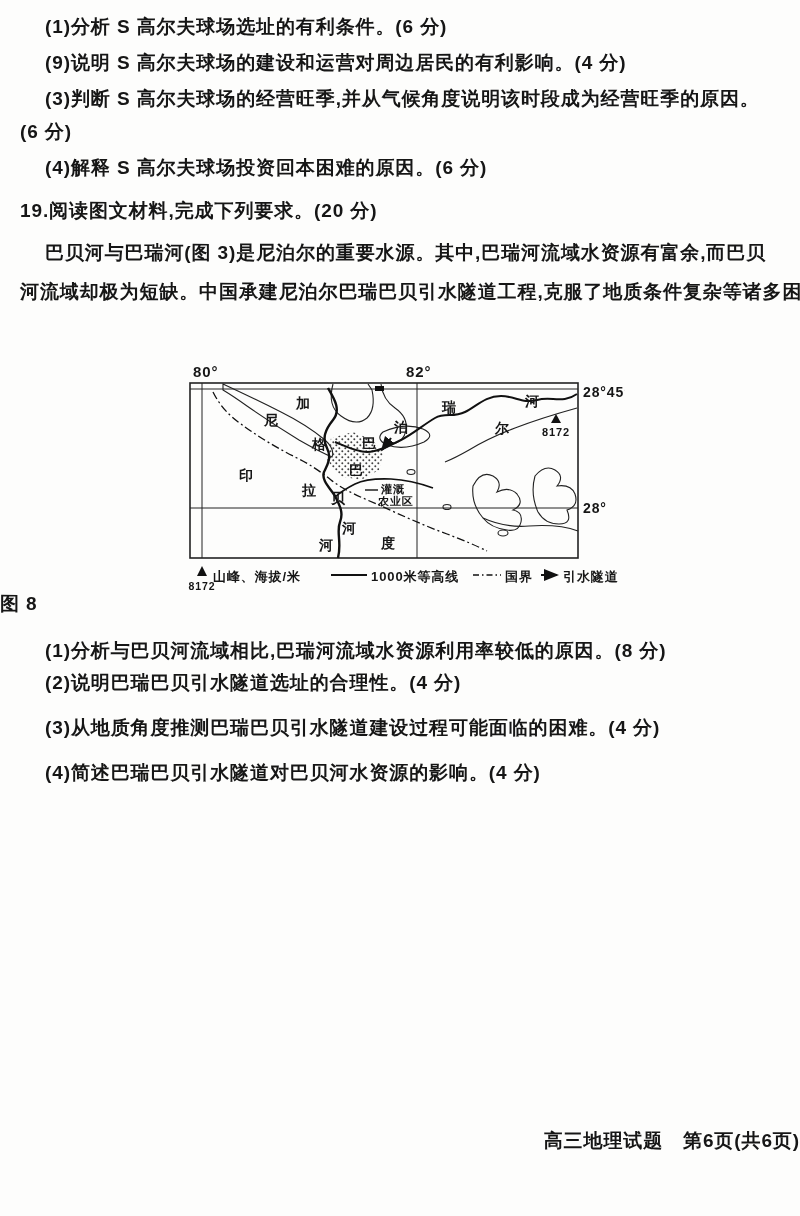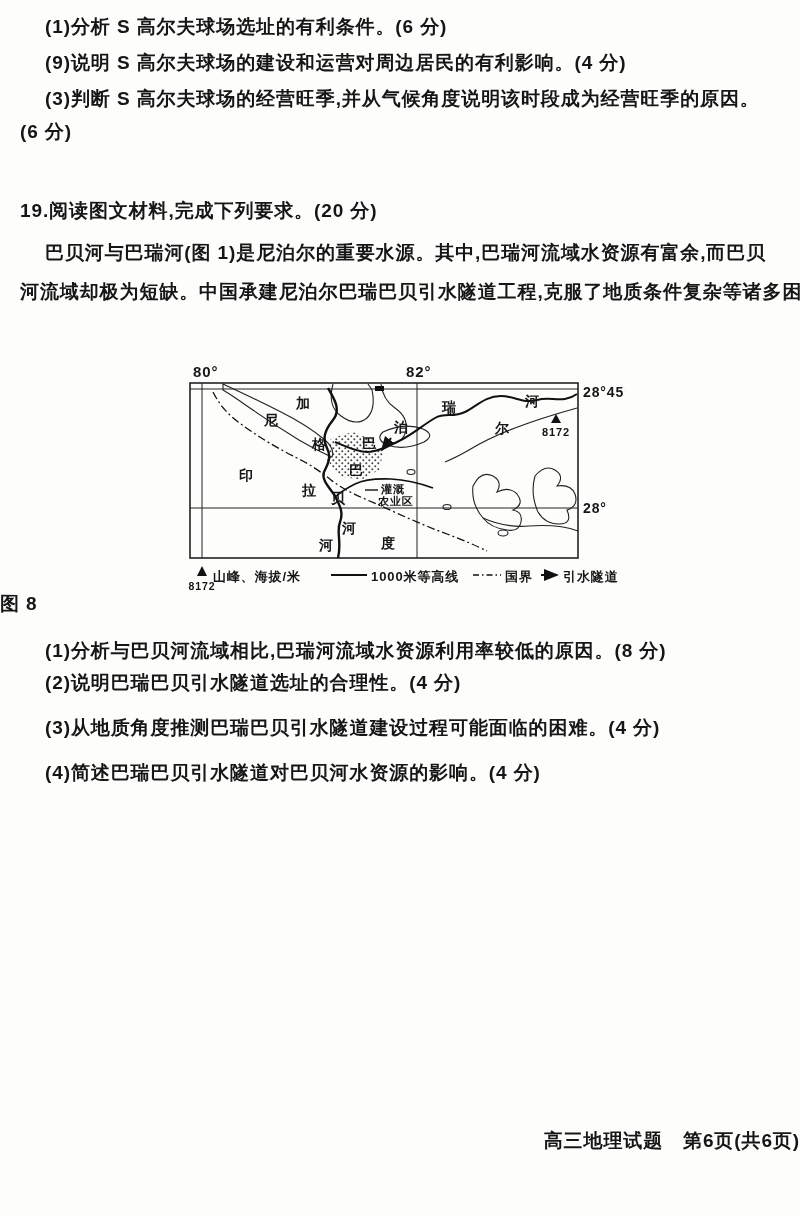--- a/index.html
+++ b/index.html
@@ -17,23 +17,24 @@
 </style>
 </head>
 <body>
 
 <div class="page">
 
   <div class="tline" style="top:16px;left:45px">(1)分析 S 高尔夫球场选址的有利条件。(6 分)</div>
   <div class="tline" style="top:52px;left:45px">(9)说明 S 高尔夫球场的建设和运营对周边居民的有利影响。(4 分)</div>
   <div class="tline" style="top:88px;left:45px">(3)判断 S 高尔夫球场的经营旺季,并从气候角度说明该时段成为经营旺季的原因。</div>
   <div class="tline" style="top:121px;left:20px">(6 分)</div>
+  <div class="tline" style="top:157px;left:45px">(4)解释 S 高尔夫球场投资回本困难的原因。(6 分)</div>
 
   <div class="tline" style="top:200px;left:20px">19.阅读图文材料,完成下列要求。(20 分)</div>
-  <div class="tline" style="top:242px;left:45px">巴贝河与巴瑞河(图 1)是尼泊尔的重要水源。其中,巴瑞河流域水资源有富余,而巴贝</div>
+  <div class="tline" style="top:242px;left:45px">巴贝河与巴瑞河(图 3)是尼泊尔的重要水源。其中,巴瑞河流域水资源有富余,而巴贝</div>
   <div class="tline" style="top:281px;left:20px">河流域却极为短缺。中国承建尼泊尔巴瑞巴贝引水隧道工程,克服了地质条件复杂等诸多困</div>
 
   <svg class="mapsvg" width="440" height="245" viewBox="0 0 440 245">
     <defs>
       <pattern id="stip" width="6" height="6" patternUnits="userSpaceOnUse">
         <circle cx="1.3" cy="1.3" r="1" fill="#444"></circle>
         <circle cx="4.3" cy="4.3" r="1" fill="#444"></circle>
       </pattern>
       <marker id="ah" markerWidth="9" markerHeight="8" refX="6.5" refY="3" orient="auto">
         <path d="M0,0 L7.5,3 L0,6 Z" fill="#111"></path>

